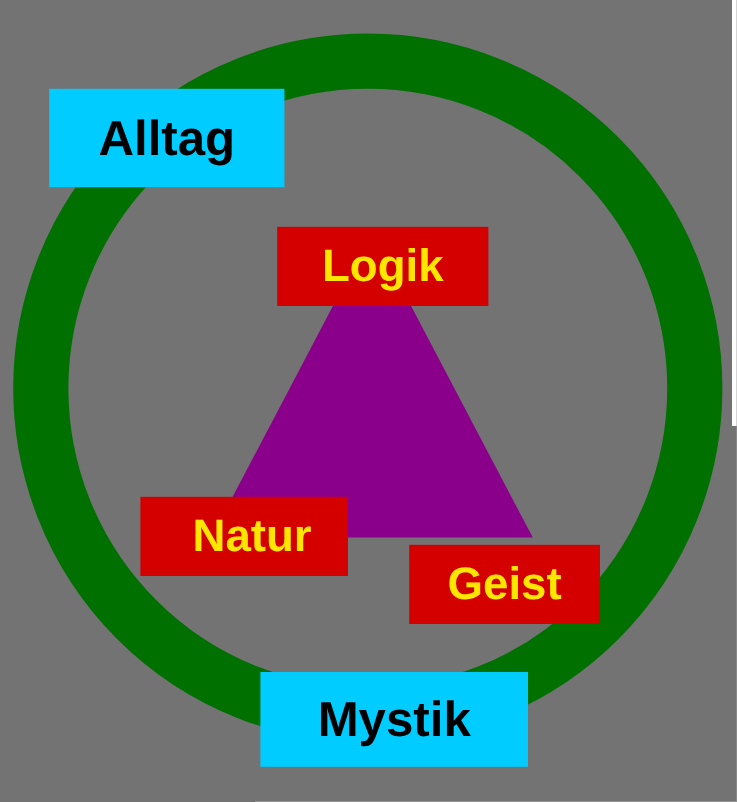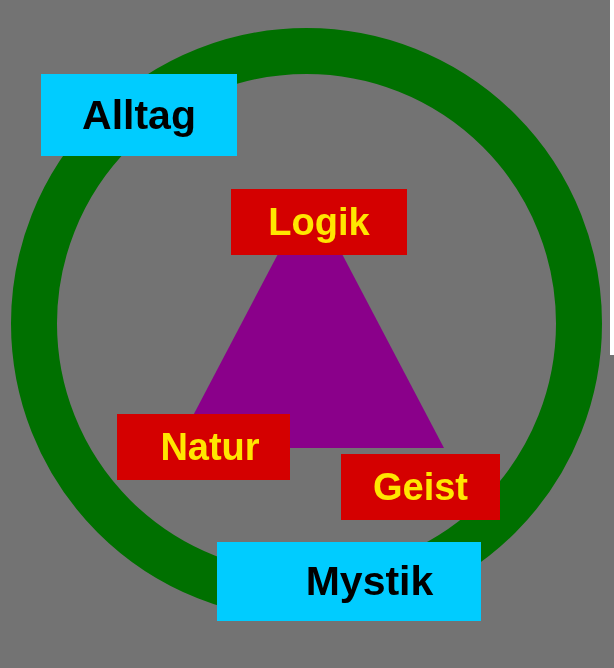--- a/index.html
+++ b/index.html
@@ -39,21 +39,21 @@
     color: #000000;
     font-size: 41px;
   }
   .box-red {
     background: #D40000;
     color: #FFE600;
     font-size: 38px;
   }
   .node-alltag    { left: 41px;  top: 74px;  width: 196px; height: 82px; }
   .node-biografie { left: 396px; top: 74px;  width: 195px; height: 80px; }
-  .node-mystik    { left: 217px; top: 542px; width: 223px; height: 79px; padding-left: 41px; }
+  .node-mystik    { left: 217px; top: 560px; width: 223px; height: 79px; }
   .node-logik     { left: 231px; top: 189px; width: 176px; height: 66px; }
   .node-natur     { left: 117px; top: 414px; width: 160px; height: 66px; padding-left: 13px; }
   .node-geist     { left: 341px; top: 414px; width: 159px; height: 66px; margin-top: 40px; }
   .edge-strip {
     position: absolute;
     right: 0; top: 0;
     width: 4px; height: 355px;
     background: #FFFFFF;
   }
 </style>

